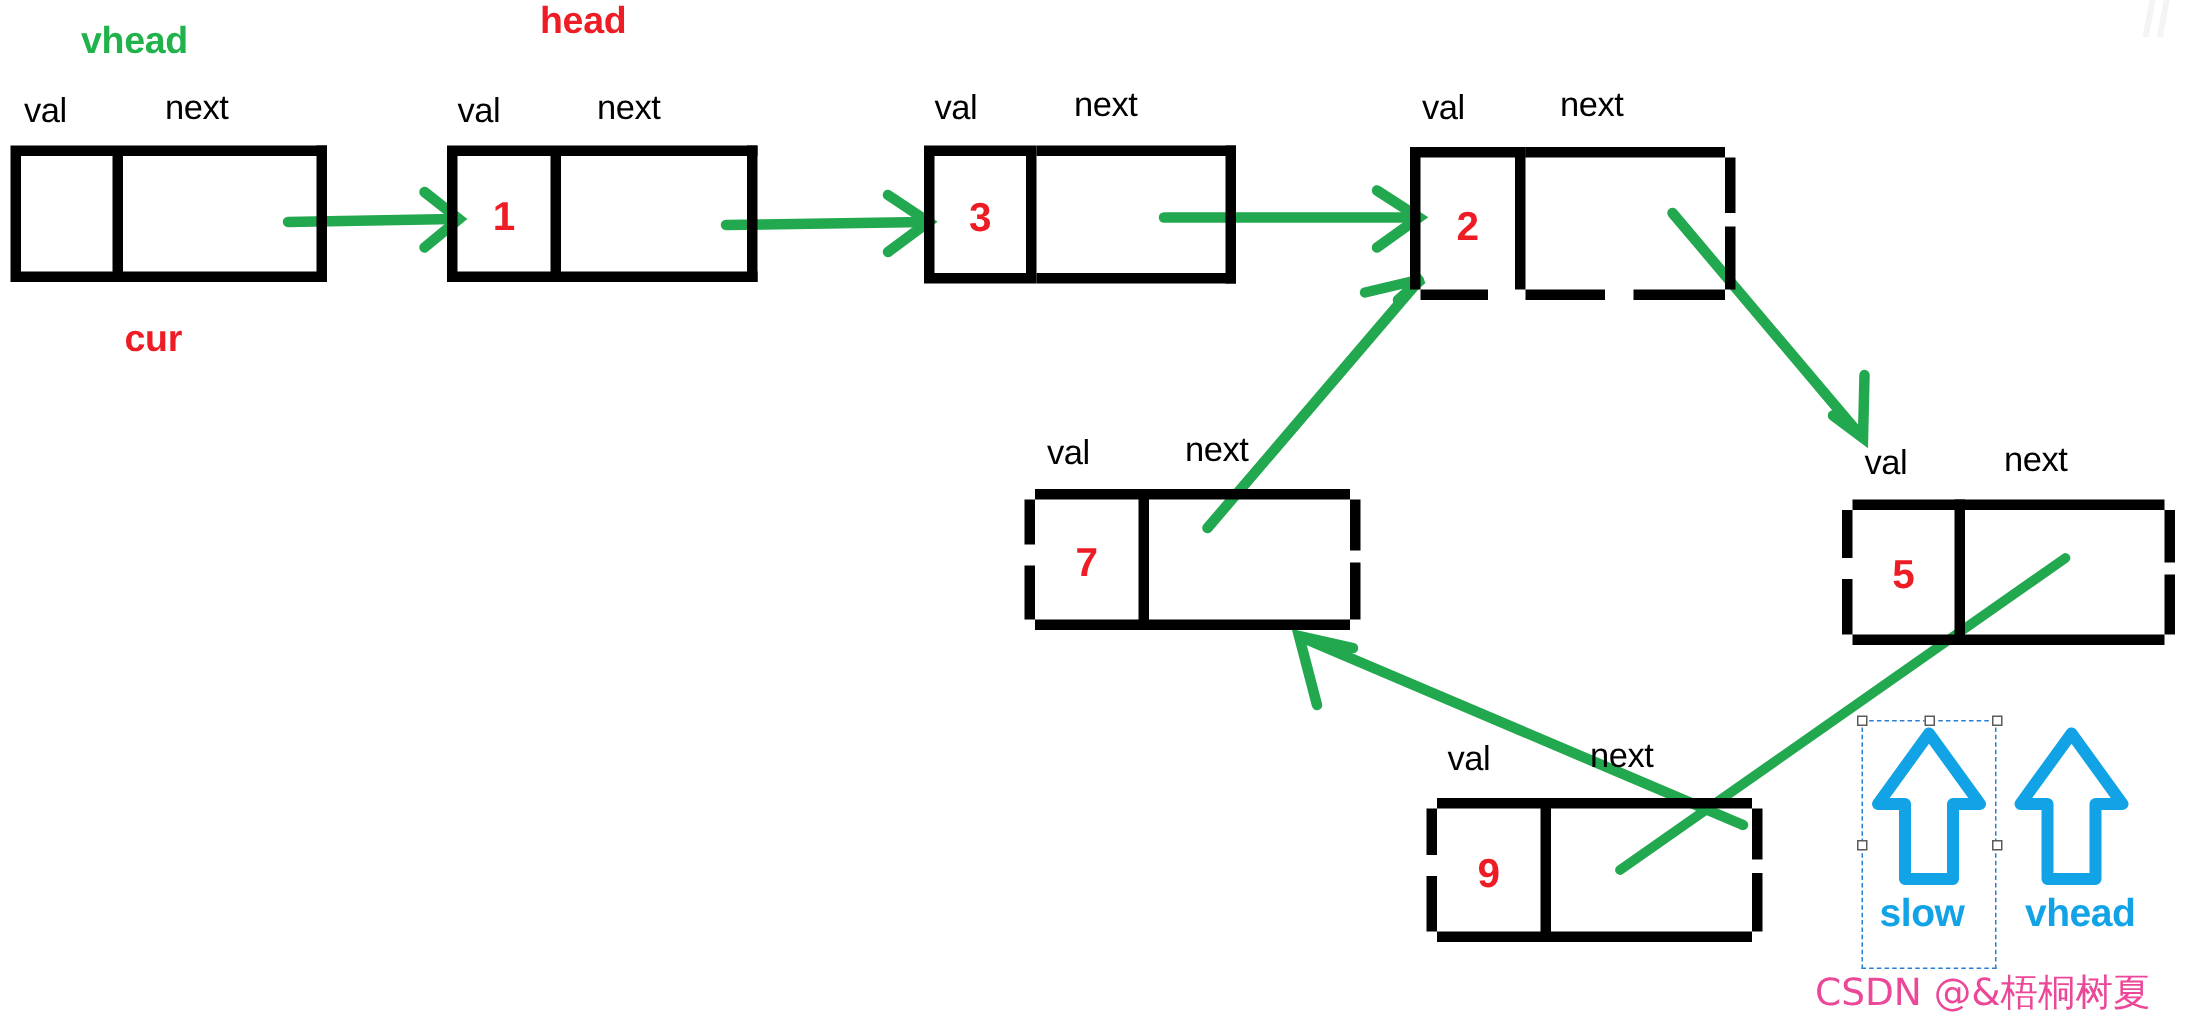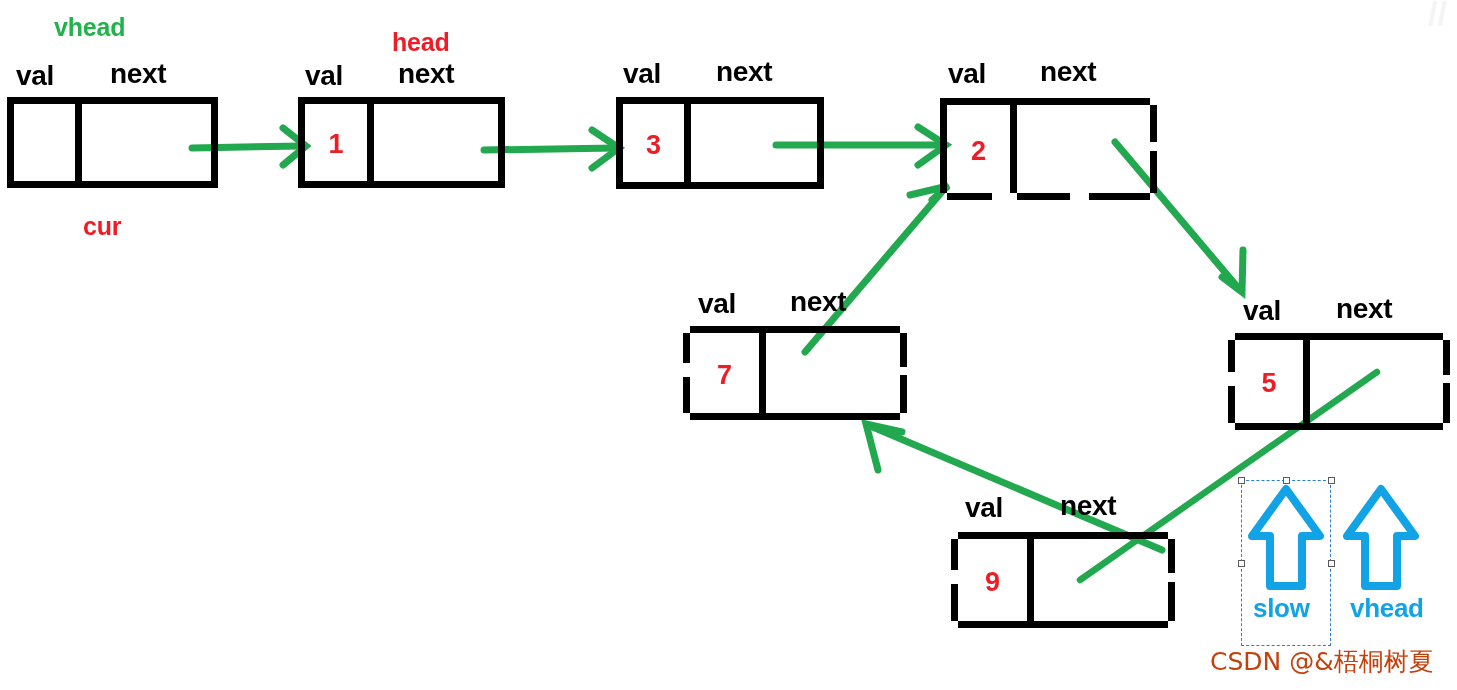--- a/index.html
+++ b/index.html
@@ -50,22 +50,22 @@
     font-weight: bold;
     font-size: 27px;
     line-height: 1;
     position: relative;
     top: 2px;
   }
 
   
   .hdr {
     position: absolute;
-    font-weight: bold;
-    font-size: 28px;
+    font-weight: normal;
+    font-size: 23px;
     color: #000000;
     white-space: nowrap;
     letter-spacing: -0.3px;
   }
 
   
   .ptr-label {
     position: absolute;
     font-weight: bold;
     font-size: 25px;
@@ -95,21 +95,21 @@
     width: 7px;
     height: 7px;
     background: #ffffff;
     border: 1px solid #5a5a5a;
     box-sizing: border-box;
   }
 
   
   .watermark {
     position: absolute;
-    color: #c2410c;
+    color: #ec4899;
     font-size: 25px;
     white-space: nowrap;
     font-family: "DejaVu Sans", sans-serif;
   }
   .corner-mark {
     position: absolute;
     color: #f4f4f4;
     font-size: 34px;
     font-weight: bold;
   }
@@ -237,21 +237,21 @@
         </div>
         <div class="cell next-cell" style="left: 76px; right: 0px; border-top: 7px solid rgb(0, 0, 0); border-bottom: 7px solid rgb(0, 0, 0); border-right: none;">
           <div style="position: absolute; right: -7px; top: 0px; width: 7px; height: 42%; background: rgb(0, 0, 0);"></div>
           <div style="position: absolute; right: -7px; bottom: 0px; width: 7px; height: 48%; background: rgb(0, 0, 0);"></div>
         </div>
       </div>
     </div>
 
   <div id="ptr-container">
       <div class="ptr-label" style="left: 54px; top: 13px; color: rgb(34, 178, 76);">vhead</div>
-      <div class="ptr-label" style="left: 360px; top: 28px; color: rgb(238, 28, 37); margin-left: 32px;">head</div>
+      <div class="ptr-label" style="left: 360px; top: 0; color: rgb(238, 28, 37);">head</div>
       <div class="ptr-label" style="left: 83px; top: 212px; color: rgb(238, 28, 37);">cur</div>
     </div>
 
   <div class="sfgroup" style="left:0; top:0; width:1457px; height:490px;">
 
     <div class="sel-rect" id="sel-rect" style="left: 1241px; top: 480px; width: 90px; height: 166px;"></div>
     <div class="handle" id="h-tl" style="left: 1237.5px; top: 476.5px;"></div>
     <div class="handle" id="h-tm" style="left: 1282.5px; top: 476.5px;"></div>
     <div class="handle" id="h-tr" style="left: 1327.5px; top: 476.5px;"></div>
     <div class="handle" id="h-ml" style="left: 1237.5px; top: 559.5px;"></div>

